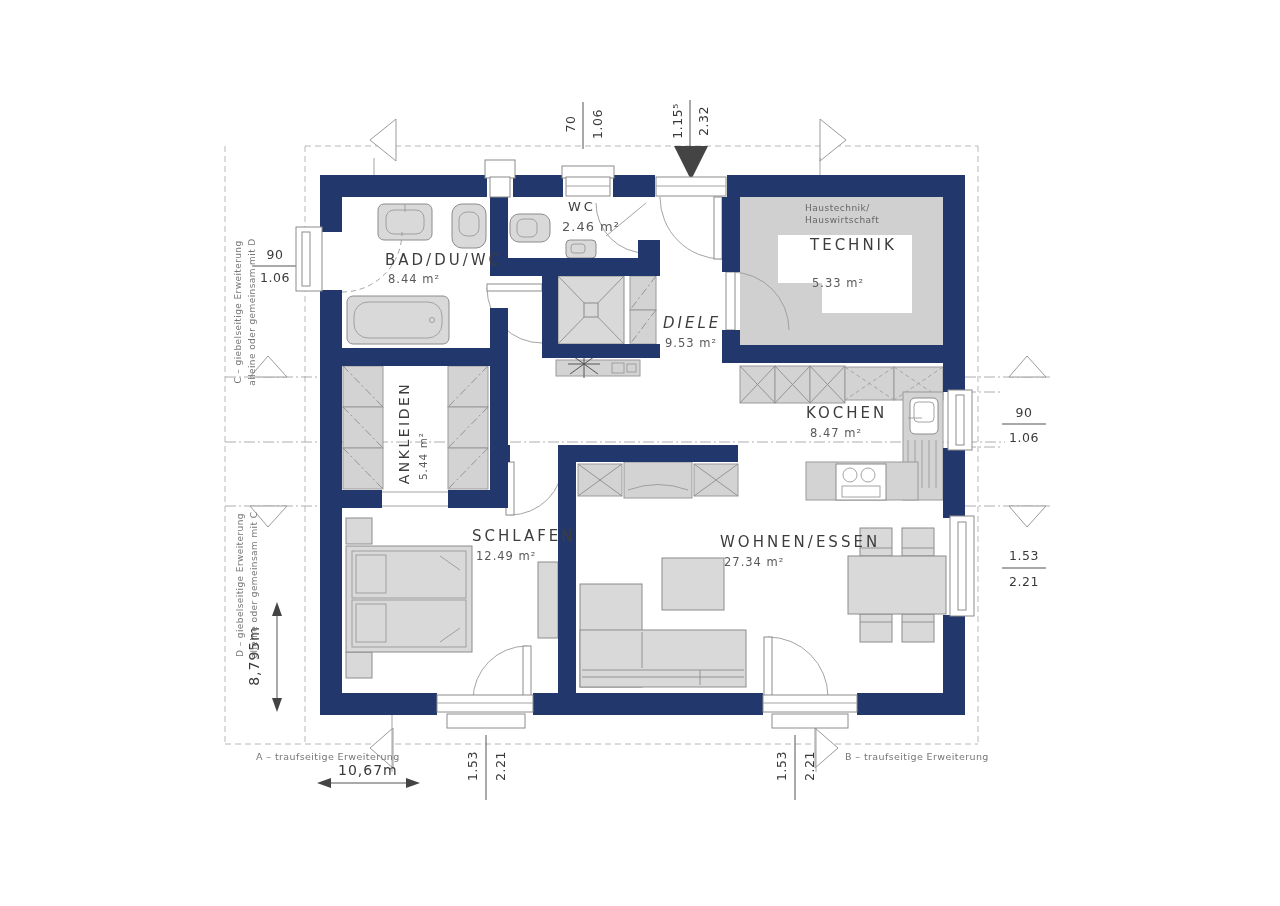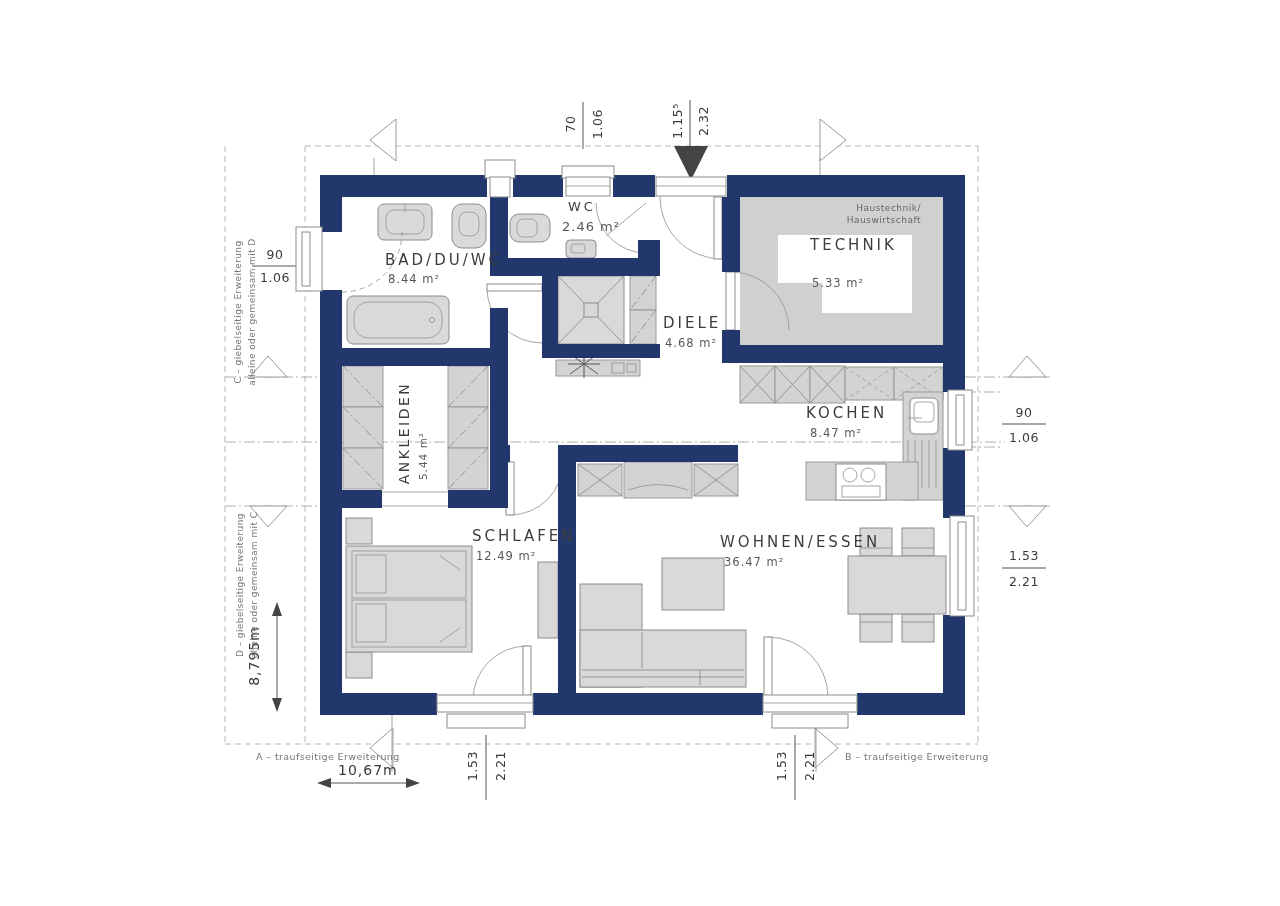--- a/index.html
+++ b/index.html
@@ -19,21 +19,21 @@
   .hl{stroke:#8c8c8c;stroke-width:0.9;stroke-dasharray:8 3 2 3;fill:none;}
   .xl{stroke:#8c8c8c;stroke-width:0.9;fill:none;}
   .xd{stroke:#9f9f9f;stroke-width:0.9;stroke-dasharray:4 3;fill:none;}
   .lbl{position:absolute;color:#3d3d3d;letter-spacing:3px;font-size:15px;white-space:nowrap;}
   .area{position:absolute;color:#585858;letter-spacing:1px;font-size:11.5px;white-space:nowrap;}
   .dimtxt{position:absolute;color:#3a3a3a;font-size:12.5px;letter-spacing:0.5px;white-space:nowrap;
           transform:translate(-50%,-50%);}
   .rot{transform:translate(-50%,-50%) rotate(-90deg);}
   .meter{position:absolute;color:#3a3a3a;font-size:14px;letter-spacing:1px;white-space:nowrap;}
   .small{position:absolute;color:#777;font-size:9.5px;letter-spacing:0.4px;white-space:nowrap;}
-  .note{position:absolute;color:#666;font-size:9px;letter-spacing:0.5px;white-space:nowrap;text-align:right;width:80px;margin-left:36px;}
+  .note{position:absolute;color:#666;font-size:9px;letter-spacing:0.5px;white-space:nowrap;text-align:left;width:80px;}
 </style>
 </head>
 <body>
 
 <div class="canvas">
 
 <svg width="1280" height="906" viewBox="0 0 1280 906">
 
   <g>
     <line class="dash" x1="305" y1="146" x2="978" y2="146"></line>
@@ -356,34 +356,34 @@
 <div class="area" style="left:388px;top:272px;">8.44 m²</div>
 
 <div class="lbl" style="left:568px;top:199px;font-size:13px;">WC</div>
 <div class="area" style="left:562px;top:219px;font-size:13px;">2.46 m²</div>
 
 <div class="note" style="left:805px;top:203px;">Haustechnik/</div>
 <div class="note" style="left:805px;top:215px;">Hauswirtschaft</div>
 <div class="lbl" style="left:810px;top:236px;">TECHNIK</div>
 <div class="area" style="left:812px;top:276px;">5.33 m²</div>
 
-<div class="lbl" style="left:663px;top:314px;">DIELE</div>
-<div class="area" style="left:665px;top:336px;">4.68 m²</div>
+<div class="lbl" style="left:663px;top:314px;font-style:italic;">DIELE</div>
+<div class="area" style="left:665px;top:336px;">9.53 m²</div>
 
 <div class="lbl" style="left:806px;top:404px;">KOCHEN</div>
 <div class="area" style="left:810px;top:426px;">8.47 m²</div>
 
 <div class="lbl rot" style="left:404px;top:433px;font-size:14px;letter-spacing:2.5px;position:absolute;">ANKLEIDEN</div>
 <div class="area rot" style="left:423px;top:456px;font-size:10.5px;position:absolute;">5.44 m²</div>
 
 <div class="lbl" style="left:472px;top:527px;">SCHLAFEN</div>
 <div class="area" style="left:476px;top:549px;">12.49 m²</div>
 
 <div class="lbl" style="left:720px;top:533px;">WOHNEN/ESSEN</div>
-<div class="area" style="left:724px;top:555px;">36.47 m²</div>
+<div class="area" style="left:724px;top:555px;">27.34 m²</div>
 
 <div class="dimtxt rot" style="left:570px;top:124px;">70</div>
 <div class="dimtxt rot" style="left:597px;top:124px;">1.06</div>
 <div class="dimtxt rot" style="left:677px;top:121px;">1.15⁵</div>
 <div class="dimtxt rot" style="left:703px;top:121px;">2.32</div>
 
 <div class="dimtxt" style="left:275px;top:254px;">90</div>
 <div class="dimtxt" style="left:275px;top:277px;">1.06</div>
 
 <div class="dimtxt" style="left:1024px;top:412px;">90</div>

